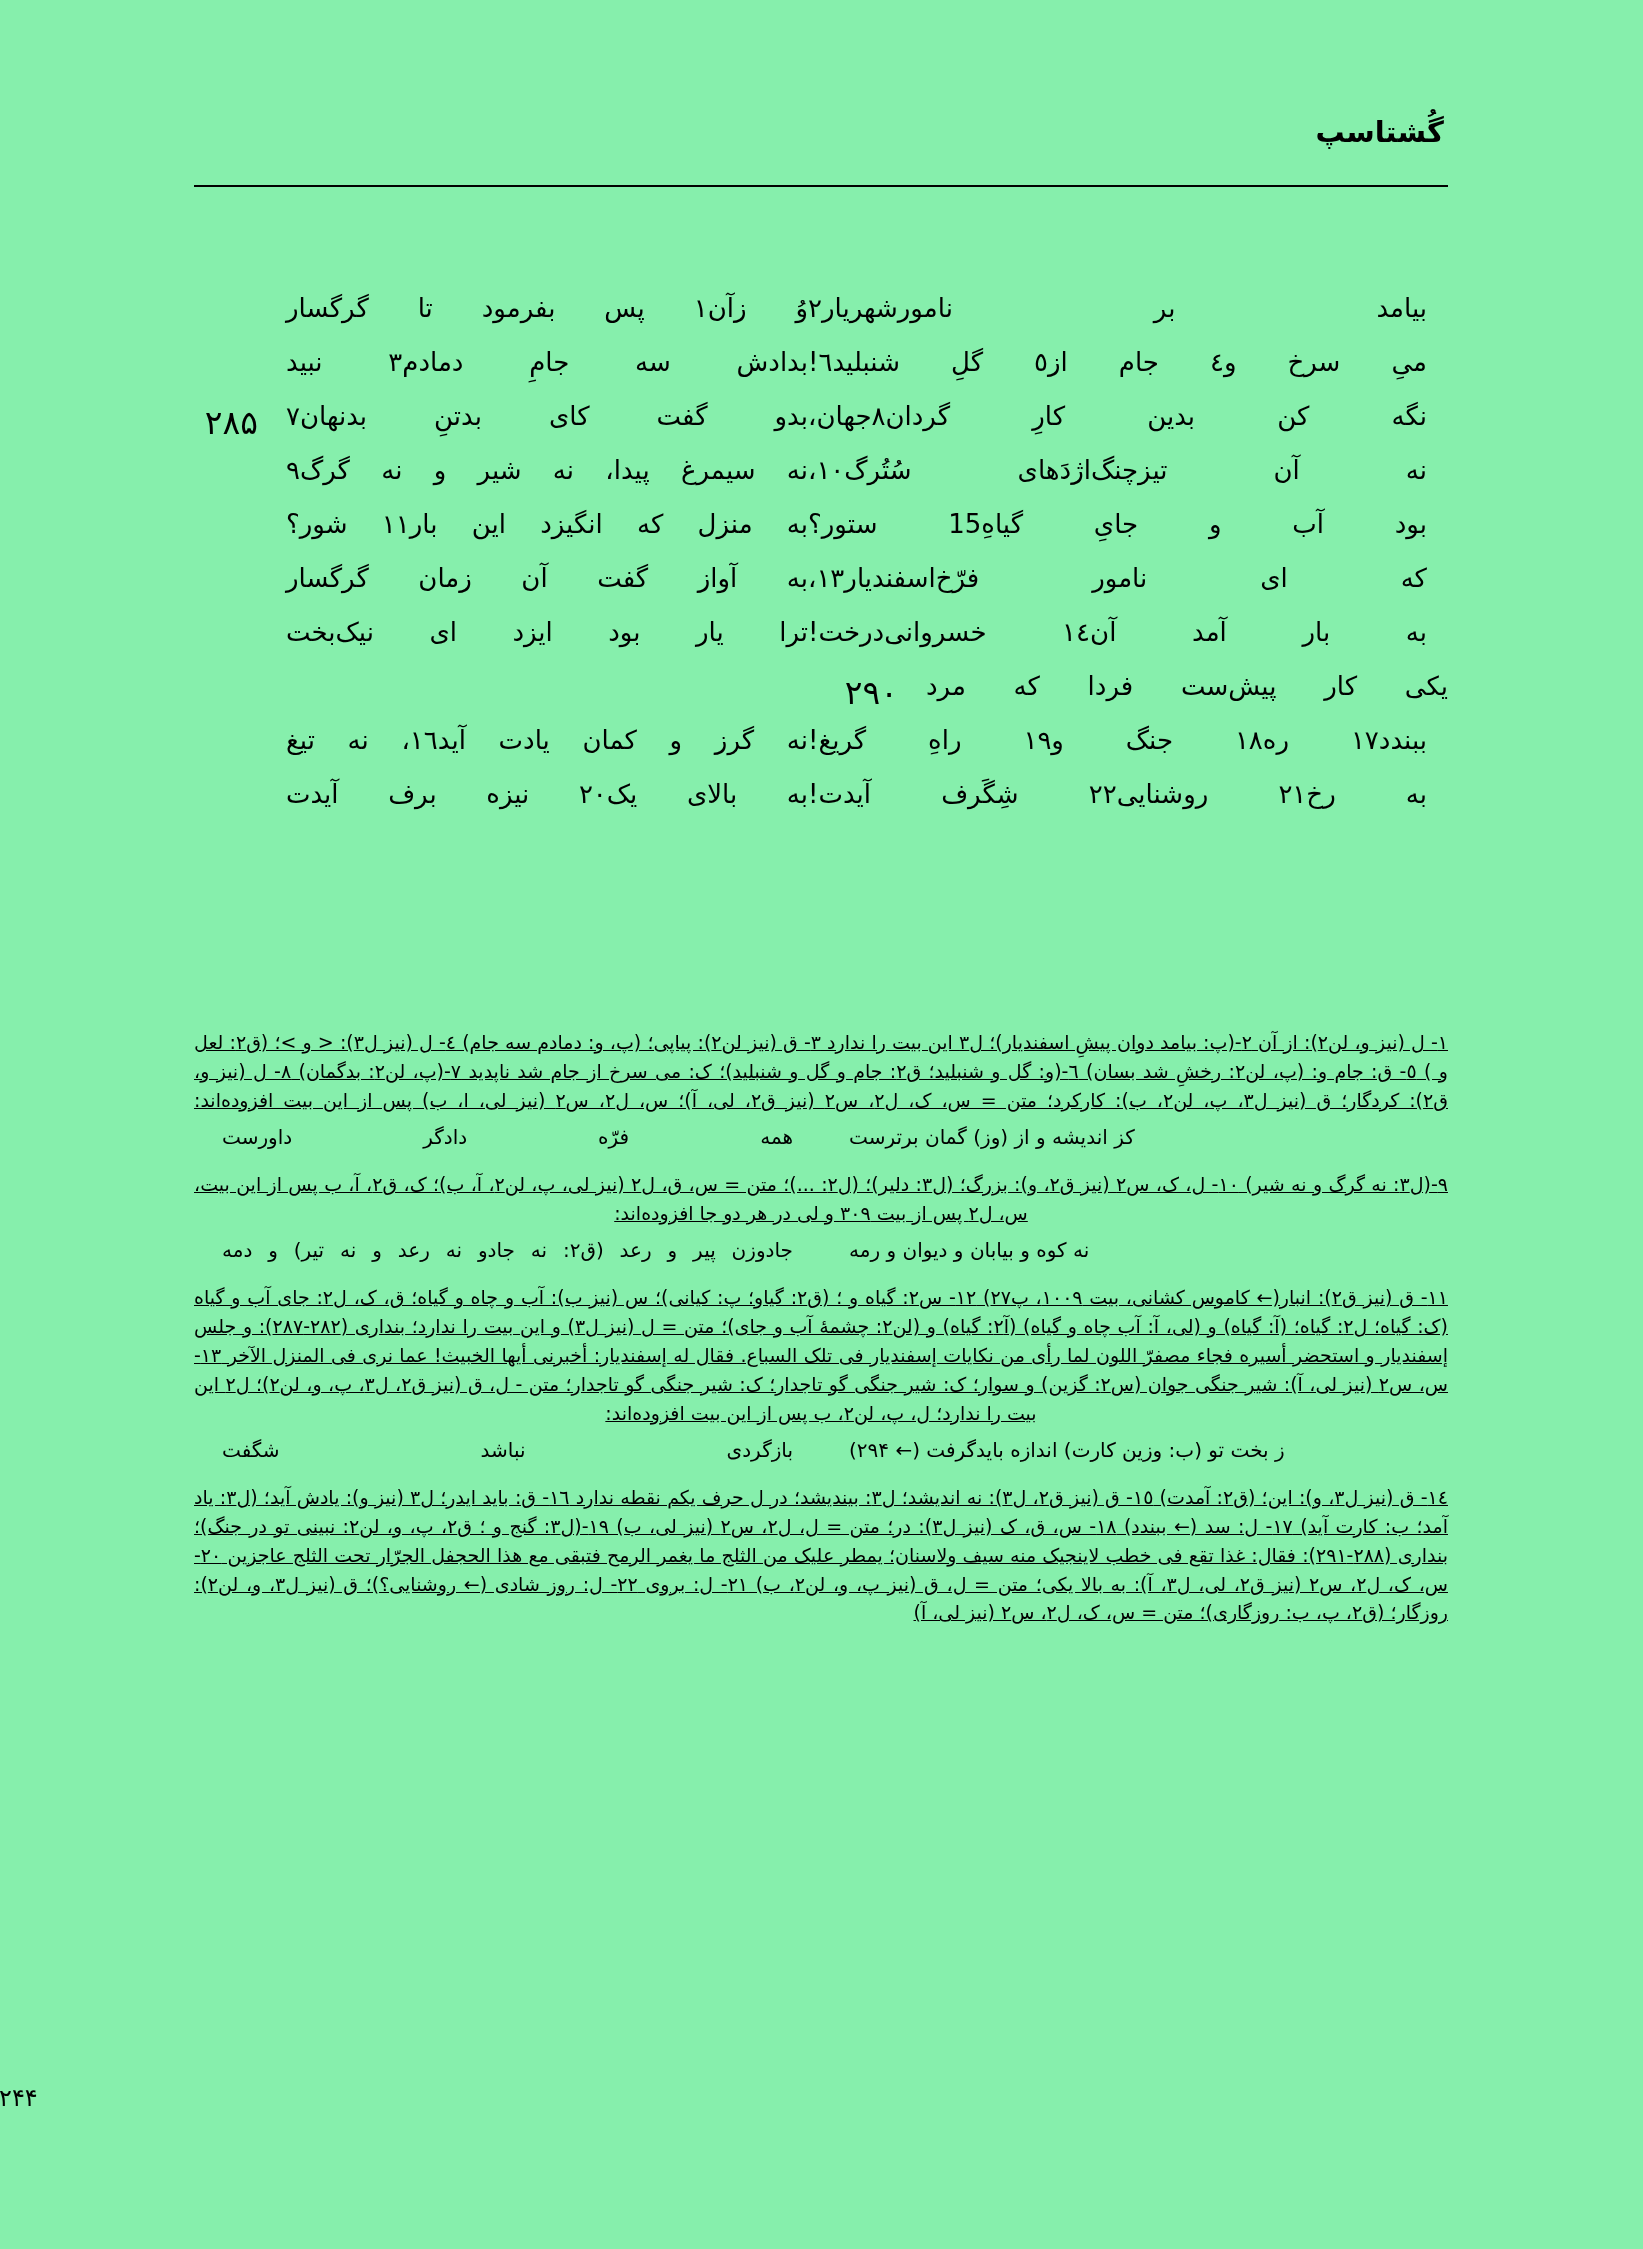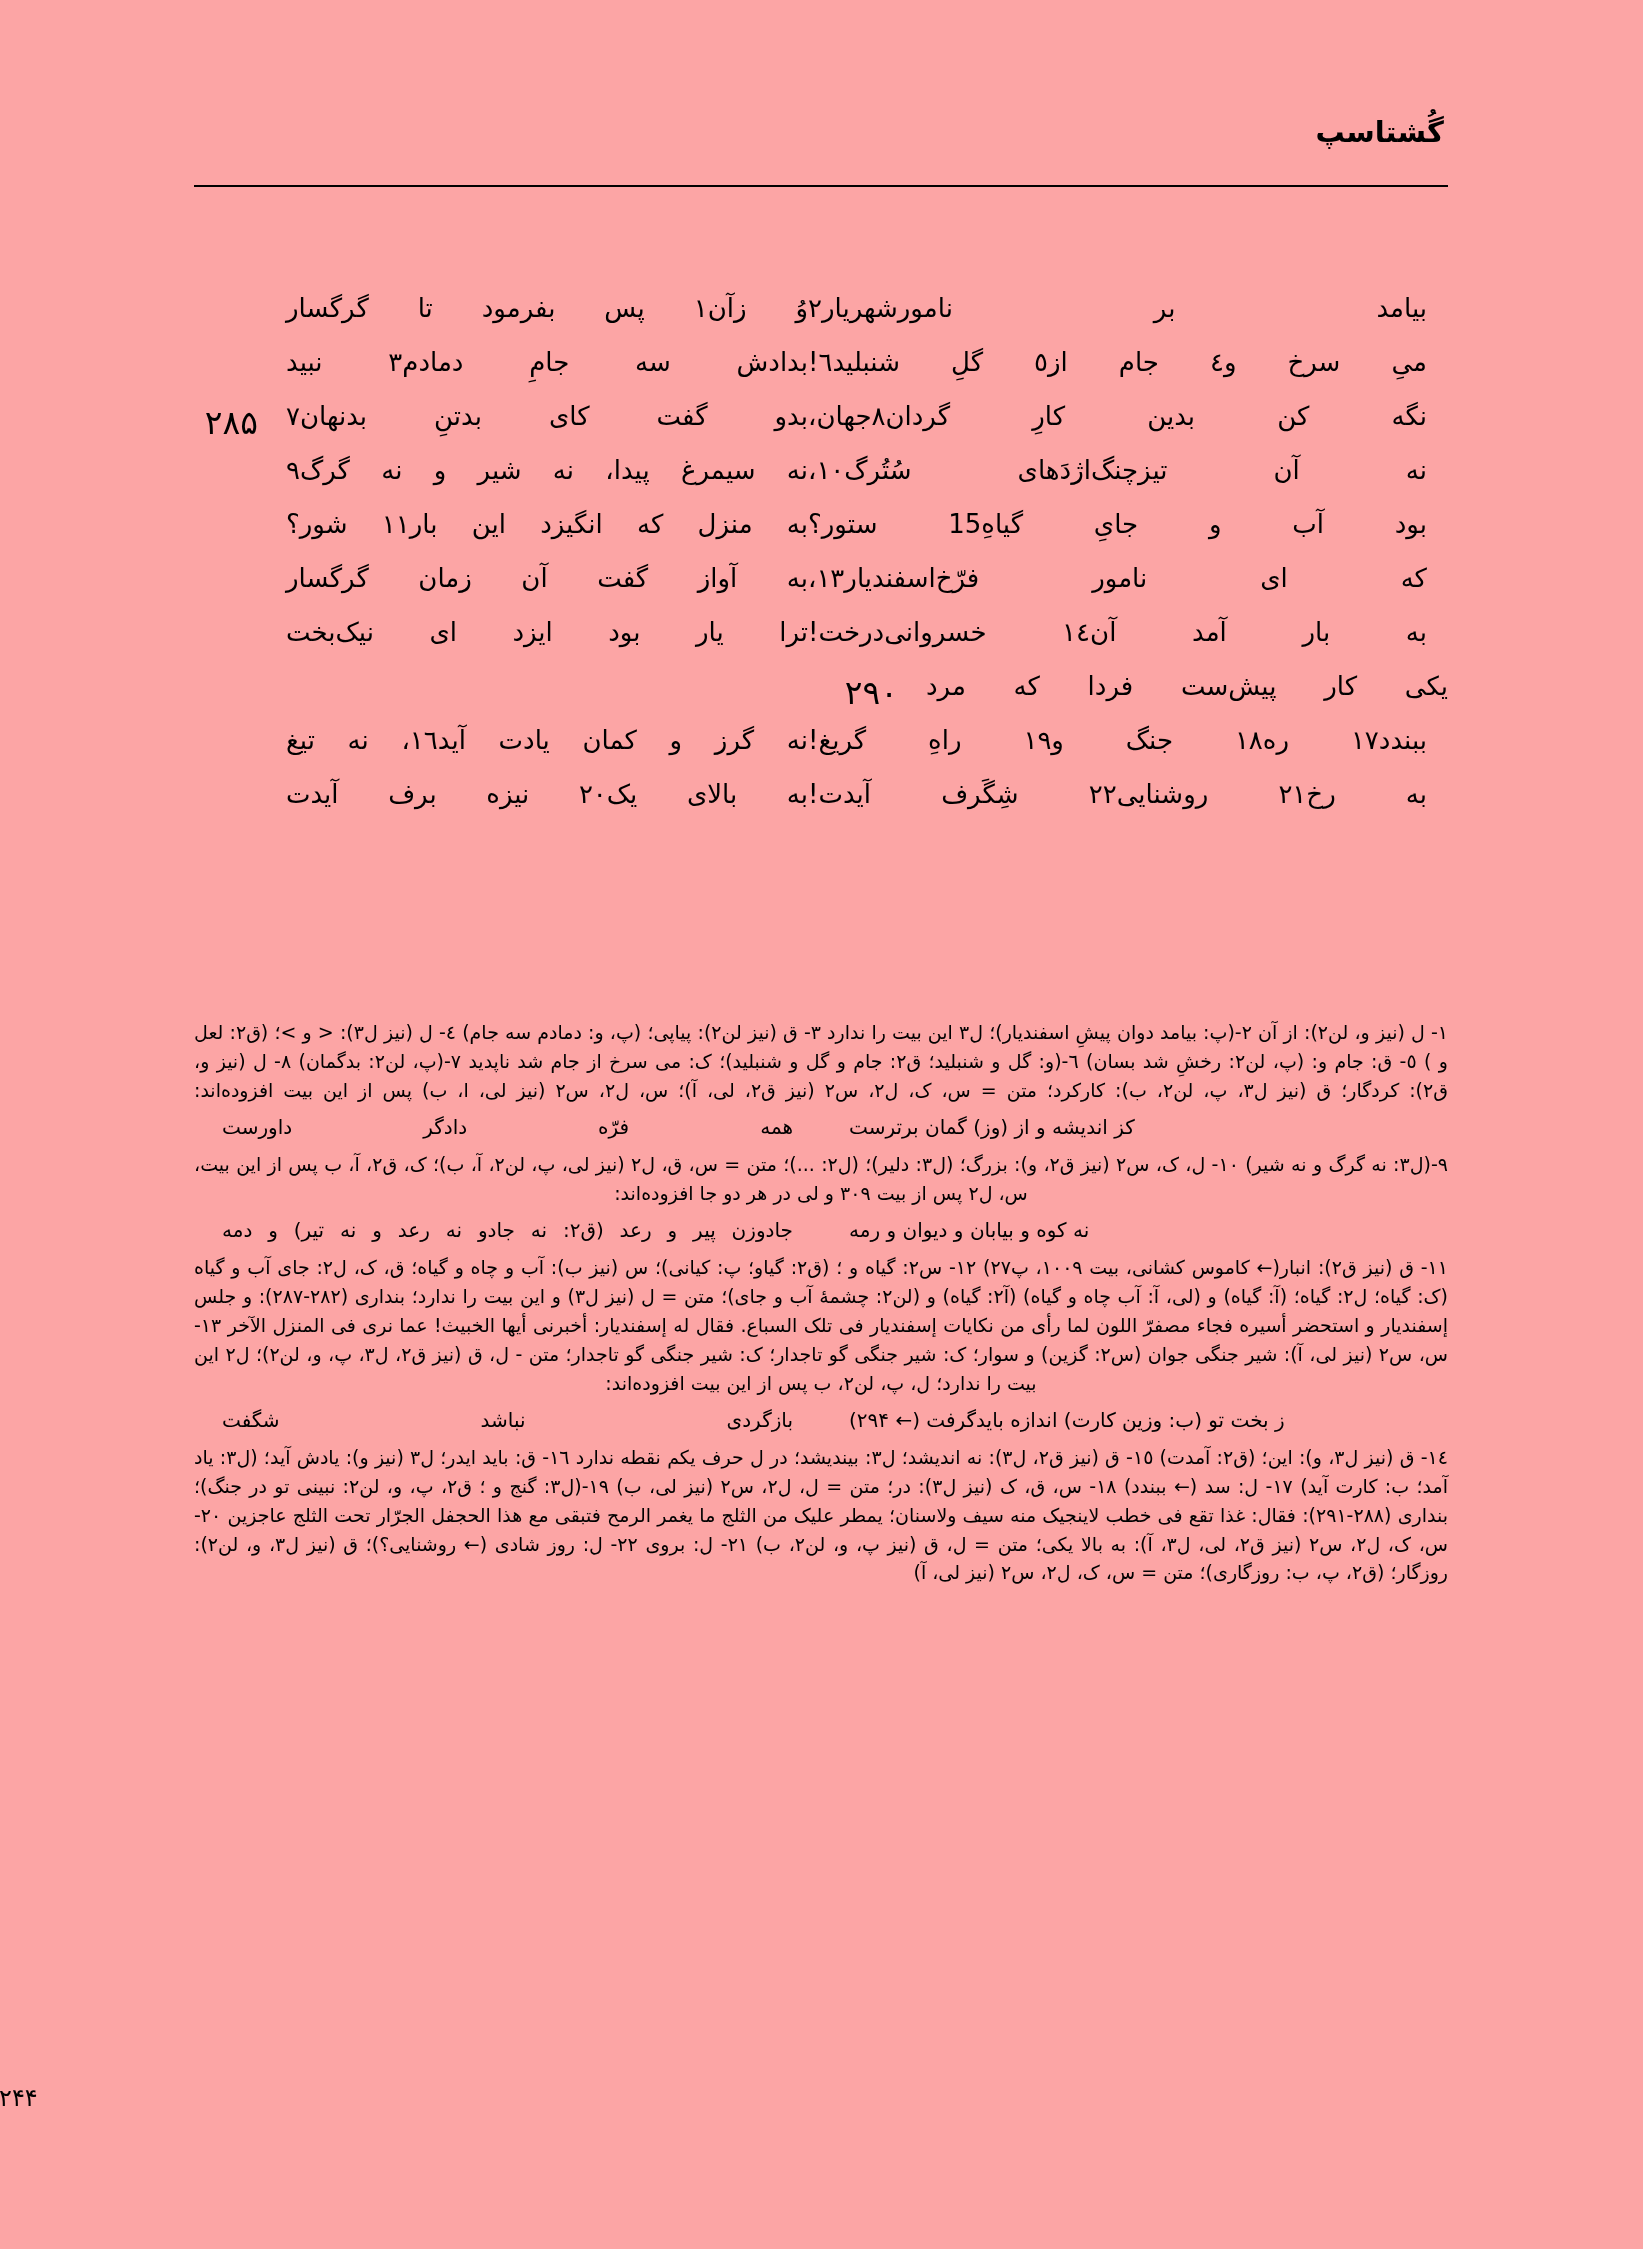--- a/index.html
+++ b/index.html
@@ -9,21 +9,21 @@
     background: #ffffff;
   }
   body {
     font-family: "DejaVu Sans", "Liberation Sans", sans-serif;
     color: #000000;
   }
   #page {
     position: relative;
     width: 1644px;
     height: 2250px;
-    background: #fca5a5;
+    background: #86efac;
     overflow: hidden;
     box-sizing: border-box;
   }
 
   
   .runhead-wrap {
     position: absolute;
     top: 118px;
     right: 195px;
     left: 195px;
@@ -98,23 +98,24 @@
     position: absolute;
     top: 1010px;
     right: 195px;
     left: 195px;
     font-size: 19px;
     line-height: 1.52;
     text-align: justify;
     text-align-last: justify;
   }
   .app-para {
-    margin: 8px 0 0 0;
-    text-align: justify;
-    text-align-last: justify;
+    margin: 18px 0 0 0;
+    text-align: justify;
+    text-align-last: justify;
+    text-decoration: underline;
   }
   .app-para.lastline {
     text-align-last: right;
   }
   .app-para.center-last {
     text-align-last: center;
   }
   .app-inserted {
     display: flex;
     flex-direction: row;

